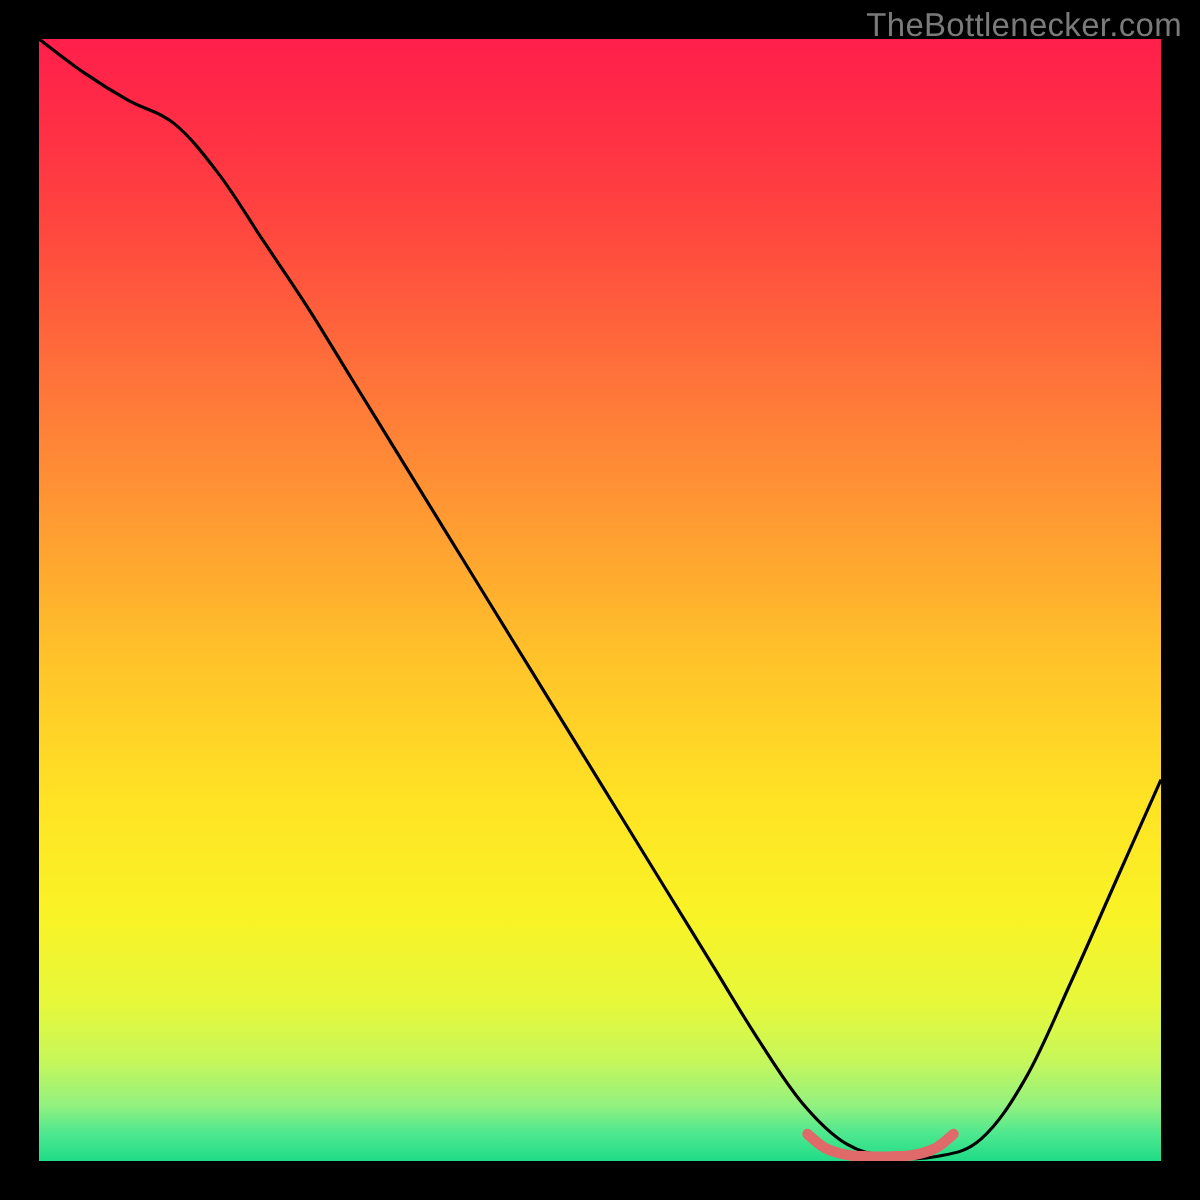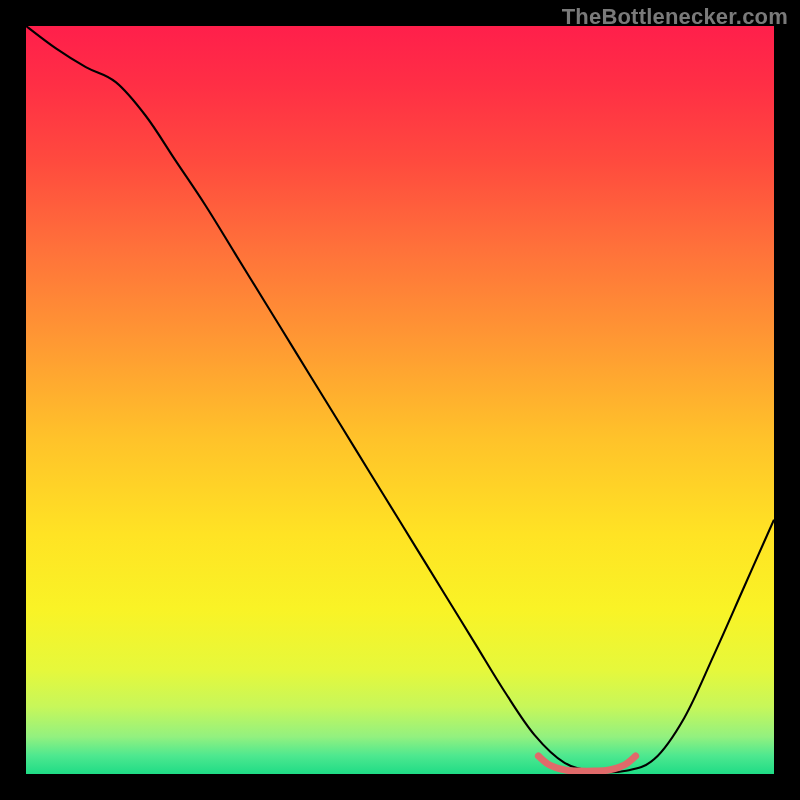--- a/index.html
+++ b/index.html
@@ -25,21 +25,21 @@
     top: 0;
     width: 748px;
     height: 748px;
   }
   .attribution {
     position: absolute;
     top: 4px;
     right: 12px;
     color: #7a7a7a;
     font-size: 22px;
-    font-weight: 700;
+    font-weight: 400;
     letter-spacing: 0.2px;
   }
 </style>
 </head>
 <body>
 
 <div class="attribution">TheBottlenecker.com</div>
 
 <div class="frame">
   <svg class="plot-area" viewBox="0 0 748 748" preserveAspectRatio="none">

